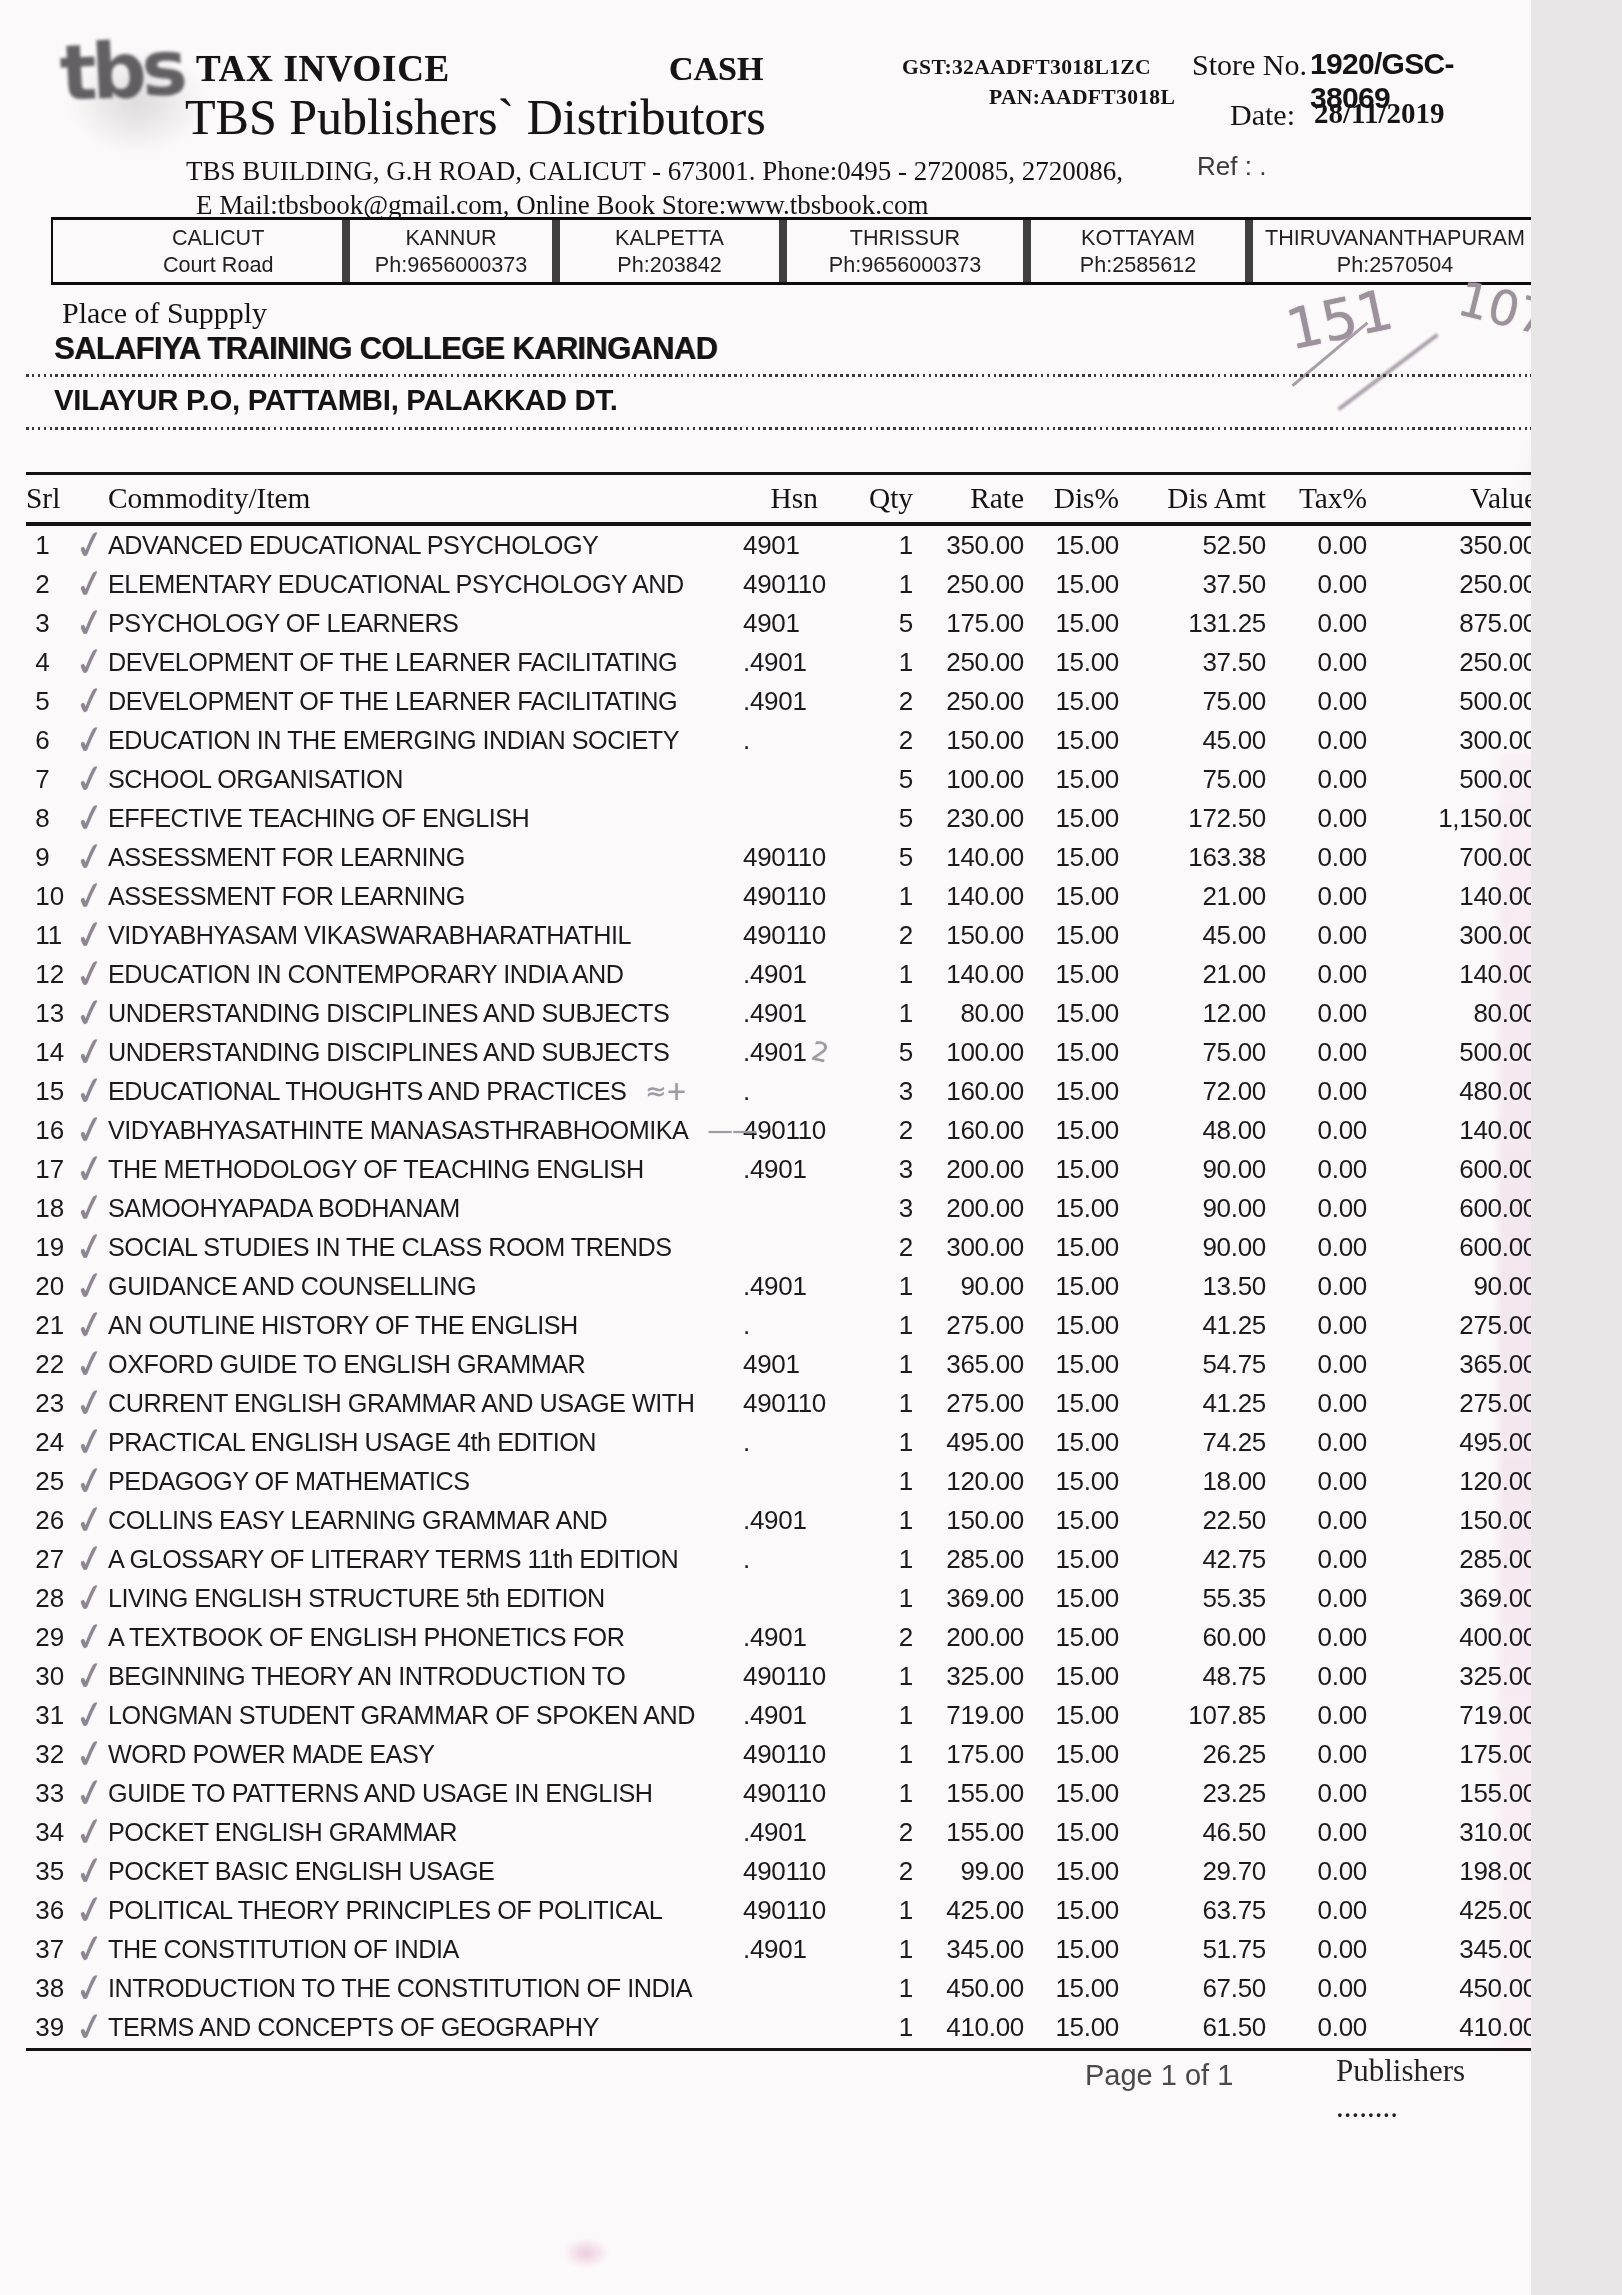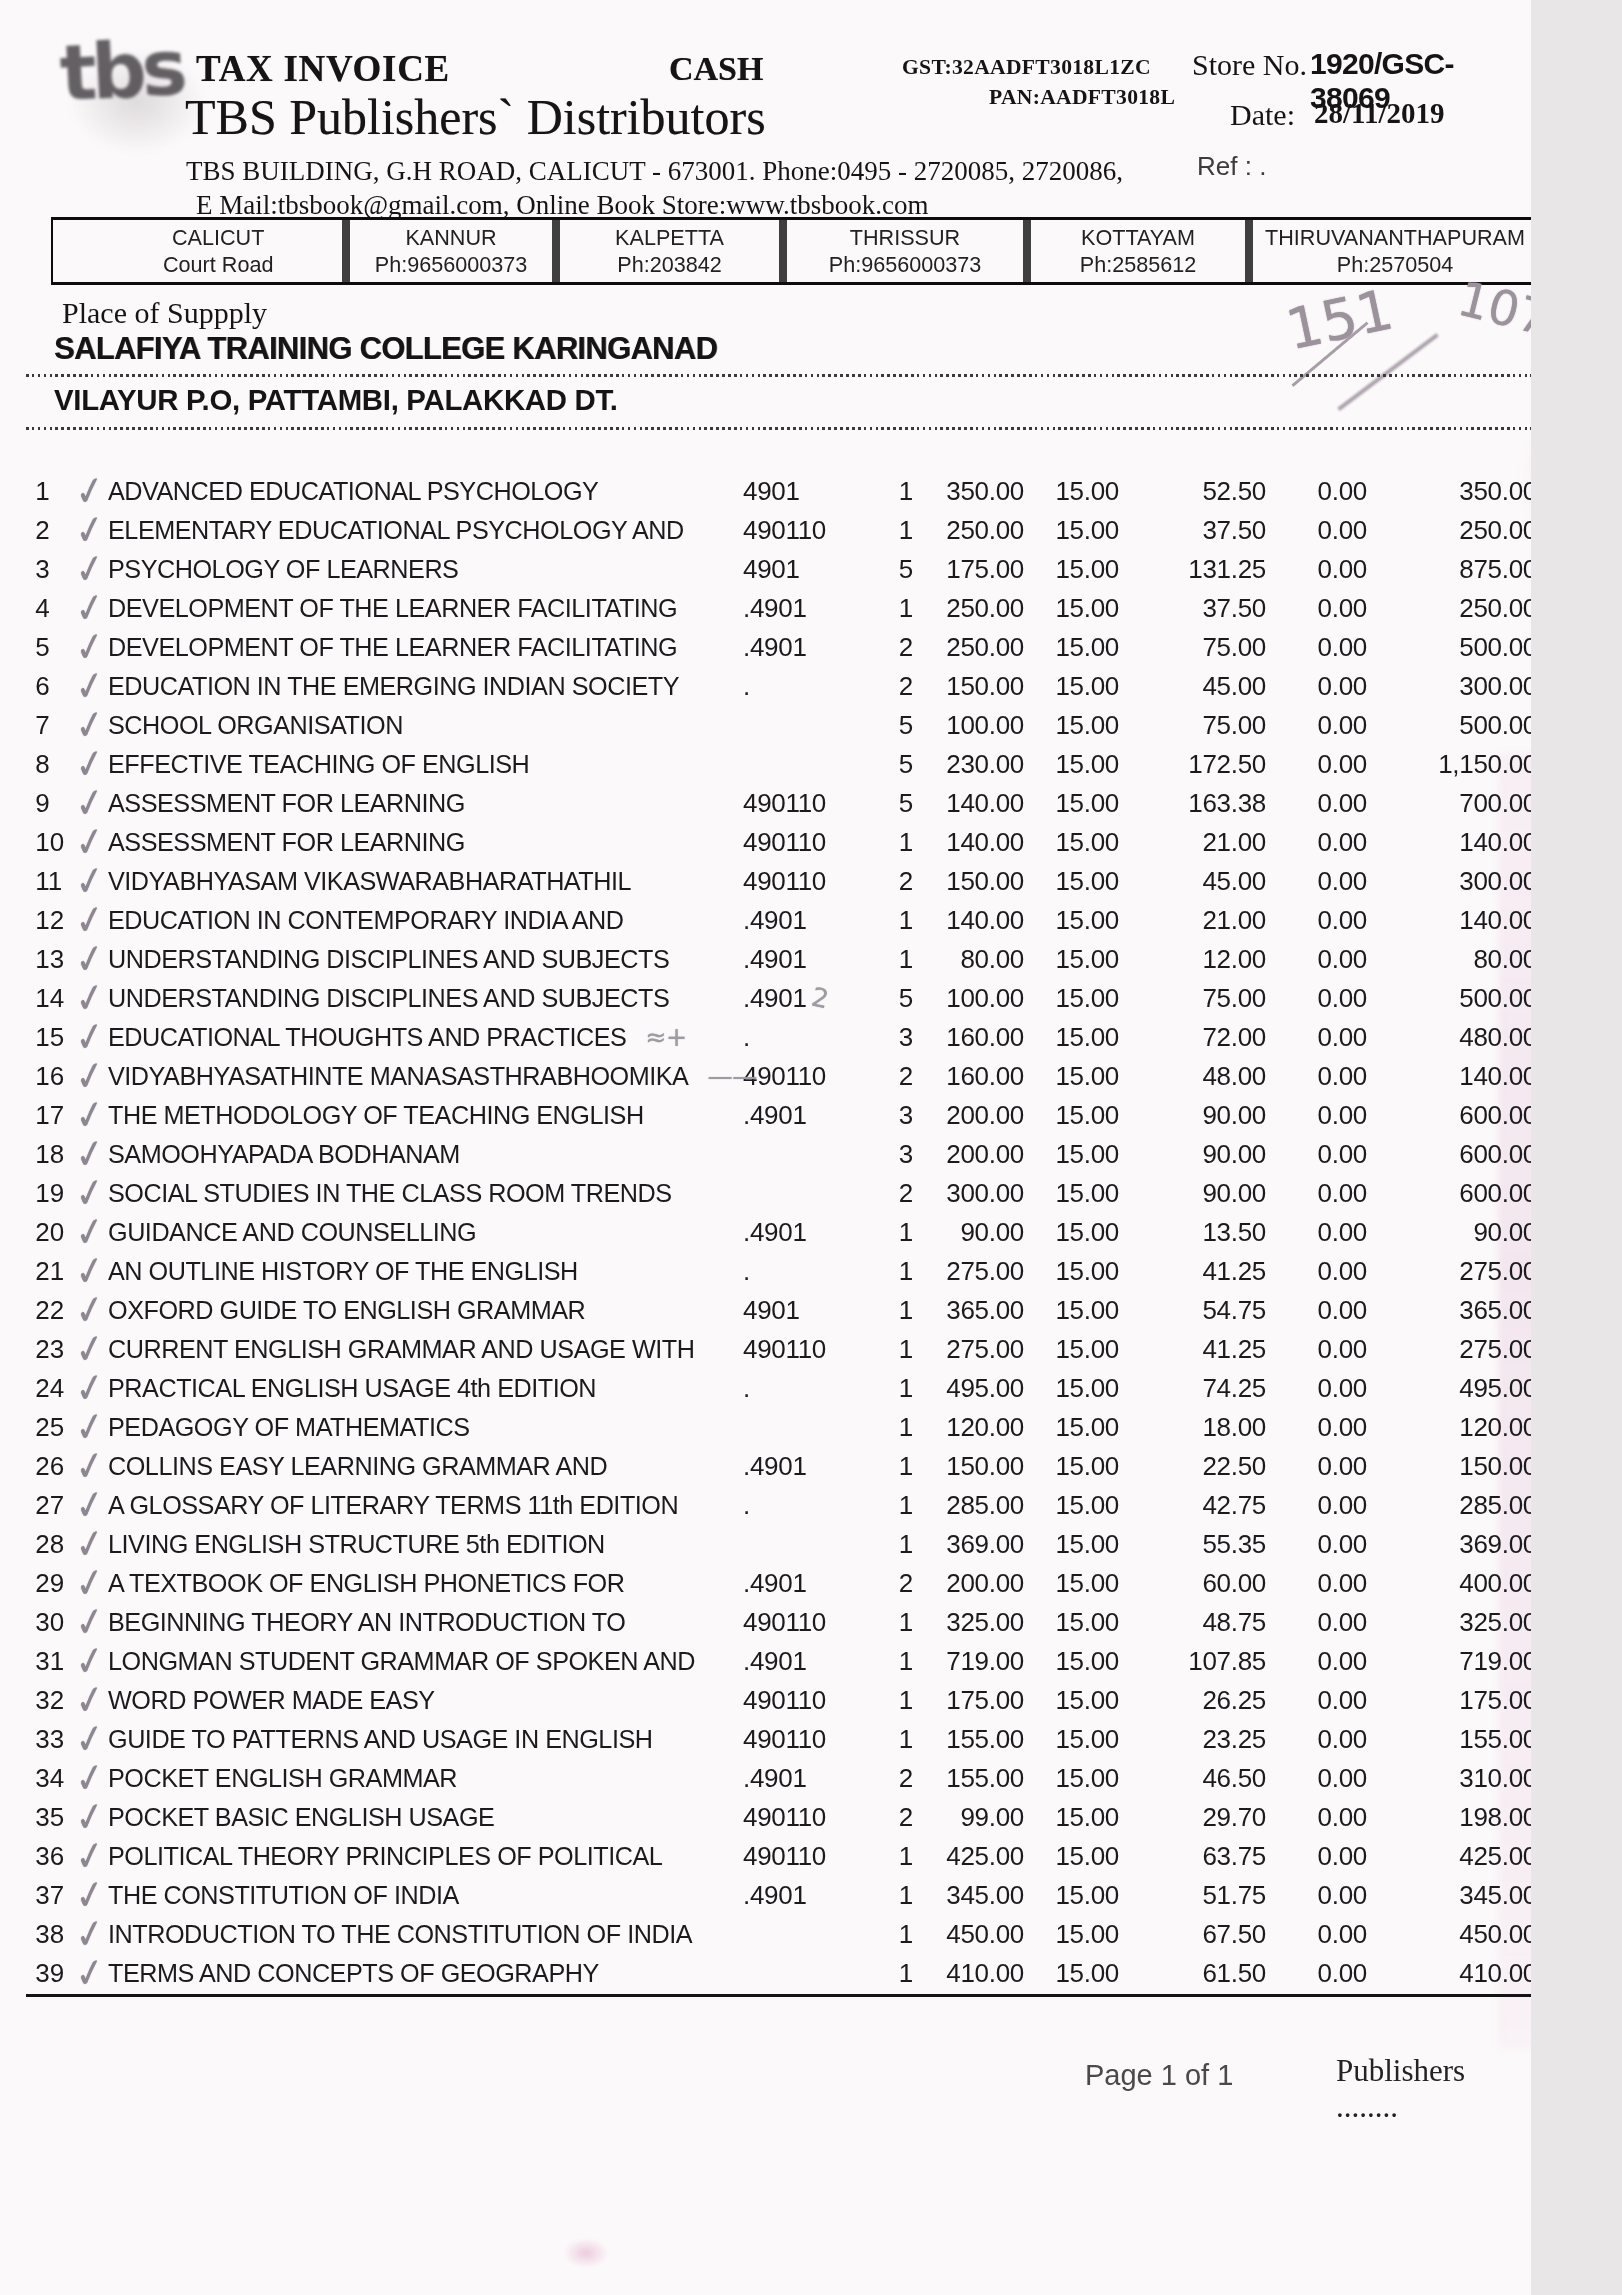--- a/index.html
+++ b/index.html
@@ -162,20 +162,33 @@
     <span>151</span>
     <span class="underline"></span>
     <span class="slash2"></span>
   </div>
   <div class="hand m2">107</div>
   <div class="dotline d1"></div>
   <div class="cust-addr">VILAYUR P.O, PATTAMBI, PALAKKAD DT.</div>
   <div class="dotline d2"></div>
 
   <div class="items">
+    <div class="items-header">
+      <div class="h-srl">Srl</div>
+      <div></div>
+      <div class="h-item">Commodity/Item</div>
+      <div class="h-hsn">Hsn</div>
+      <div class="num">Qty</div>
+      <div class="num">Rate</div>
+      <div class="num">Dis%</div>
+      <div class="num">Dis Amt</div>
+      <div class="num">Tax%</div>
+      <div class="num">Value</div>
+      <div></div>
+    </div>
     <div id="items-rows">
         <div class="row">
           <div class="srl">1</div>
           <div><span class="tick">✓</span></div>
           <div class="item">ADVANCED EDUCATIONAL PSYCHOLOGY</div>
           <div class="hsn">4901</div>
           <div class="num">1</div>
           <div class="num">350.00</div>
           <div class="num">15.00</div>
           <div class="num">52.50</div>

